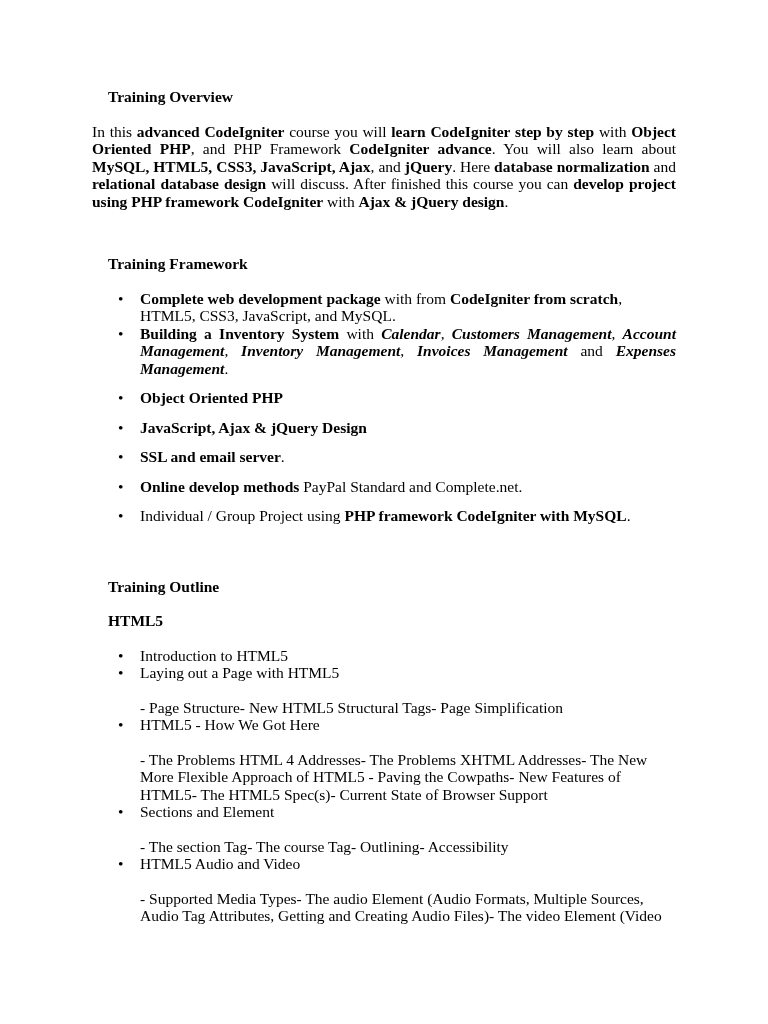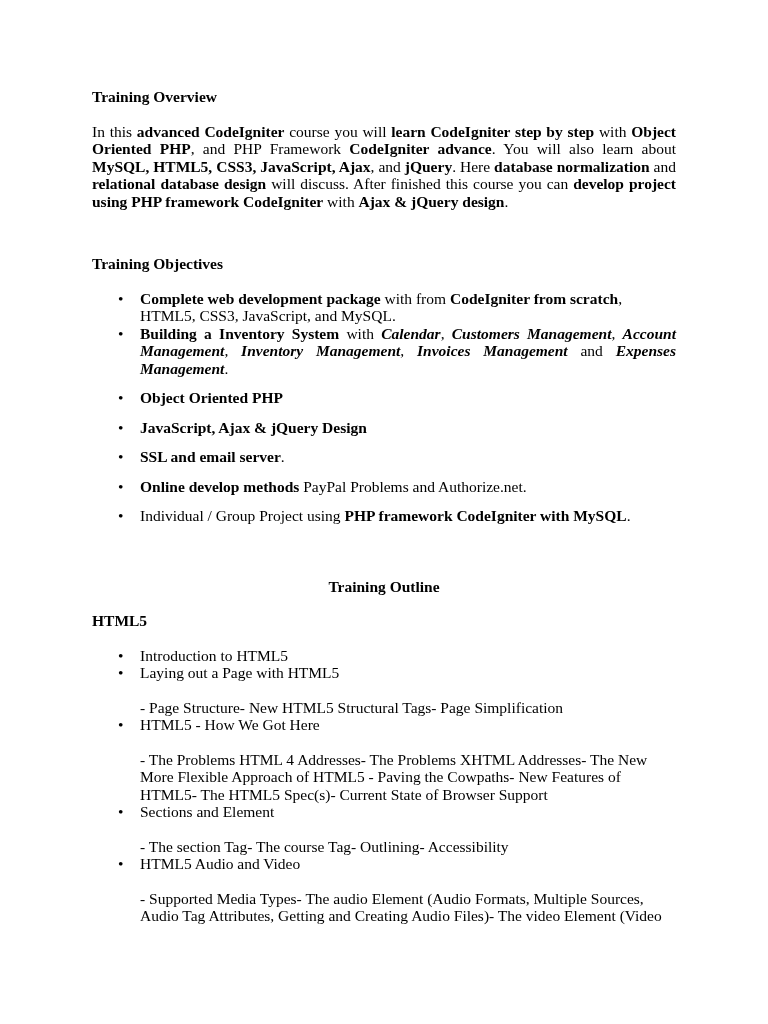--- a/index.html
+++ b/index.html
@@ -13,53 +13,53 @@
     height: 1024px;
     background: #ffffff;
     color: #000000;
     padding: 88px 92px 0 92px;
     overflow: hidden;
     font-family: "Liberation Serif", "DejaVu Serif", serif;
     font-size: 15.5px;
     line-height: 17.5px;
   }
   .block { margin: 0; }
-  .heading { font-weight: bold; }
+  .heading { font-weight: bold; margin-left: 16px; }
   .para { text-align: left; }
   .justify { text-align: justify; }
   .bullet {
     position: relative;
     padding-left: 48px;
   }
   .bullet .marker {
     position: absolute;
     left: 26px;
     top: 0;
   }
   .subtext { padding-left: 48px; }
   .b { font-weight: bold; }
   .i { font-style: italic; }
   .mt-blank  { margin-top: 17px; }
   .mt-item   { margin-top: 12px; }
   .mt-large  { margin-top: 45px; }
-  .mt-xlarge { margin-top: 53px; text-align: center; }
+  .mt-xlarge { margin-top: 53px; }
 </style>
 </head>
 <body>
 
 <div class="page">
     <p class="block heading"><span>Training Overview</span></p>
     <p class="block para mt-blank justify"><span>In this </span><span class="b">advanced CodeIgniter</span><span> course you will </span><span class="b">learn CodeIgniter step by step</span><span> with </span><span class="b">Object Oriented PHP</span><span>, and PHP Framework </span><span class="b">CodeIgniter advance</span><span>. You will also learn about </span><span class="b">MySQL, HTML5, CSS3, JavaScript, Ajax</span><span>, and </span><span class="b">jQuery</span><span>. Here </span><span class="b">database normalization</span><span> and </span><span class="b">relational database design</span><span> will discuss. After finished this course you can </span><span class="b">develop project using PHP framework CodeIgniter</span><span> with </span><span class="b">Ajax &amp; jQuery design</span><span>.</span></p>
-    <p class="block heading mt-large"><span>Training Objectives</span></p>
+    <p class="block heading mt-large"><span>Training Framework</span></p>
     <div class="block bullet mt-blank"><span class="marker">•</span><span class="btext"><span class="b">Complete web development package</span><span> with from </span><span class="b">CodeIgniter from scratch</span><span>, HTML5, CSS3, JavaScript, and MySQL.</span></span></div>
     <div class="block bullet justify"><span class="marker">•</span><span class="btext"><span class="b">Building a Inventory System</span><span> with </span><span class="b i">Calendar</span><span>, </span><span class="b i">Customers Management</span><span>, </span><span class="b i">Account Management</span><span>, </span><span class="b i">Inventory Management</span><span>, </span><span class="b i">Invoices Management</span><span> and </span><span class="b i">Expenses Management</span><span>.</span></span></div>
     <div class="block bullet mt-item"><span class="marker">•</span><span class="btext"><span class="b">Object Oriented PHP</span></span></div>
     <div class="block bullet mt-item"><span class="marker">•</span><span class="btext"><span class="b">JavaScript, Ajax &amp; jQuery Design</span></span></div>
     <div class="block bullet mt-item"><span class="marker">•</span><span class="btext"><span class="b">SSL and email server</span><span>.</span></span></div>
-    <div class="block bullet mt-item"><span class="marker">•</span><span class="btext"><span class="b">Online develop methods</span><span> PayPal Problems and Authorize.net.</span></span></div>
+    <div class="block bullet mt-item"><span class="marker">•</span><span class="btext"><span class="b">Online develop methods</span><span> PayPal Standard and Complete.net.</span></span></div>
     <div class="block bullet mt-item"><span class="marker">•</span><span class="btext"><span>Individual / Group Project using </span><span class="b">PHP framework CodeIgniter with MySQL</span><span>.</span></span></div>
     <p class="block heading mt-xlarge"><span>Training Outline</span></p>
     <p class="block heading mt-blank"><span>HTML5</span></p>
     <div class="block bullet mt-blank"><span class="marker">•</span><span class="btext"><span>Introduction to HTML5</span></span></div>
     <div class="block bullet"><span class="marker">•</span><span class="btext"><span>Laying out a Page with HTML5</span></span></div>
     <p class="block subtext mt-blank"><span>- Page Structure- New HTML5 Structural Tags- Page Simplification</span></p>
     <div class="block bullet"><span class="marker">•</span><span class="btext"><span>HTML5 - How We Got Here</span></span></div>
     <p class="block subtext mt-blank"><span>- The Problems HTML 4 Addresses- The Problems XHTML Addresses- The New More Flexible Approach of HTML5 - Paving the Cowpaths- New Features of HTML5- The HTML5 Spec(s)- Current State of Browser Support</span></p>
     <div class="block bullet"><span class="marker">•</span><span class="btext"><span>Sections and Element</span></span></div>
     <p class="block subtext mt-blank"><span>- The section Tag- The course Tag- Outlining- Accessibility</span></p>

